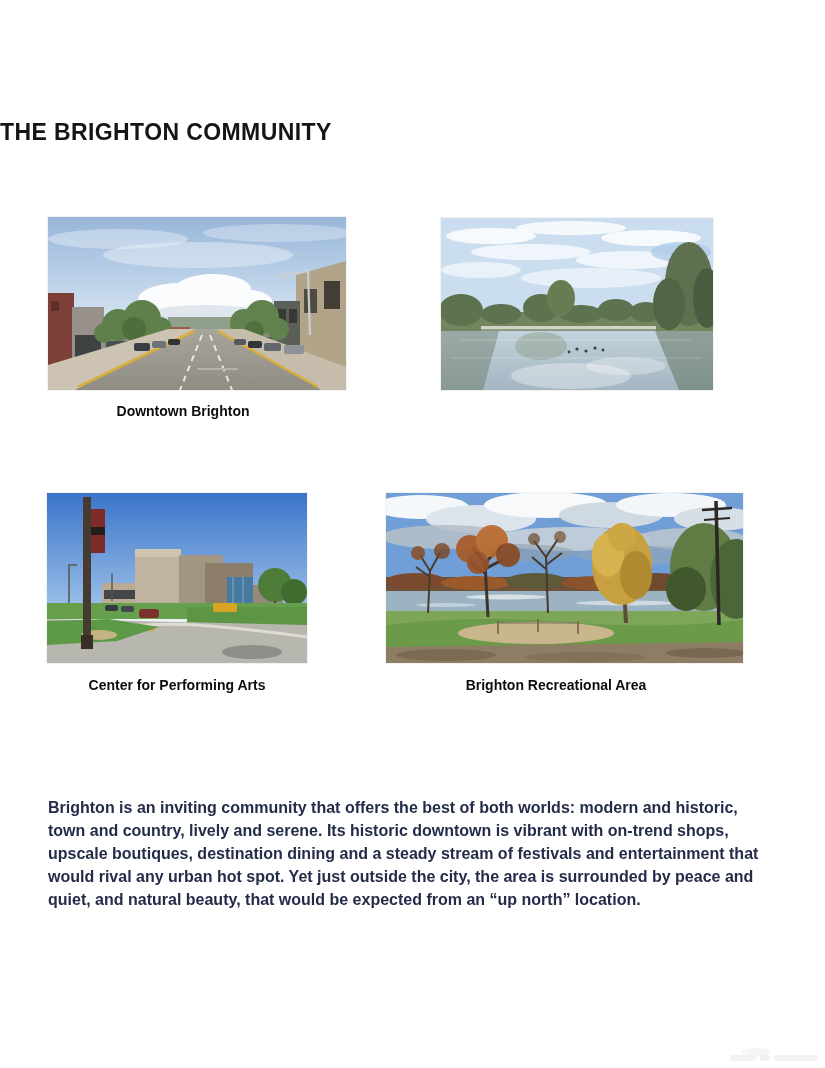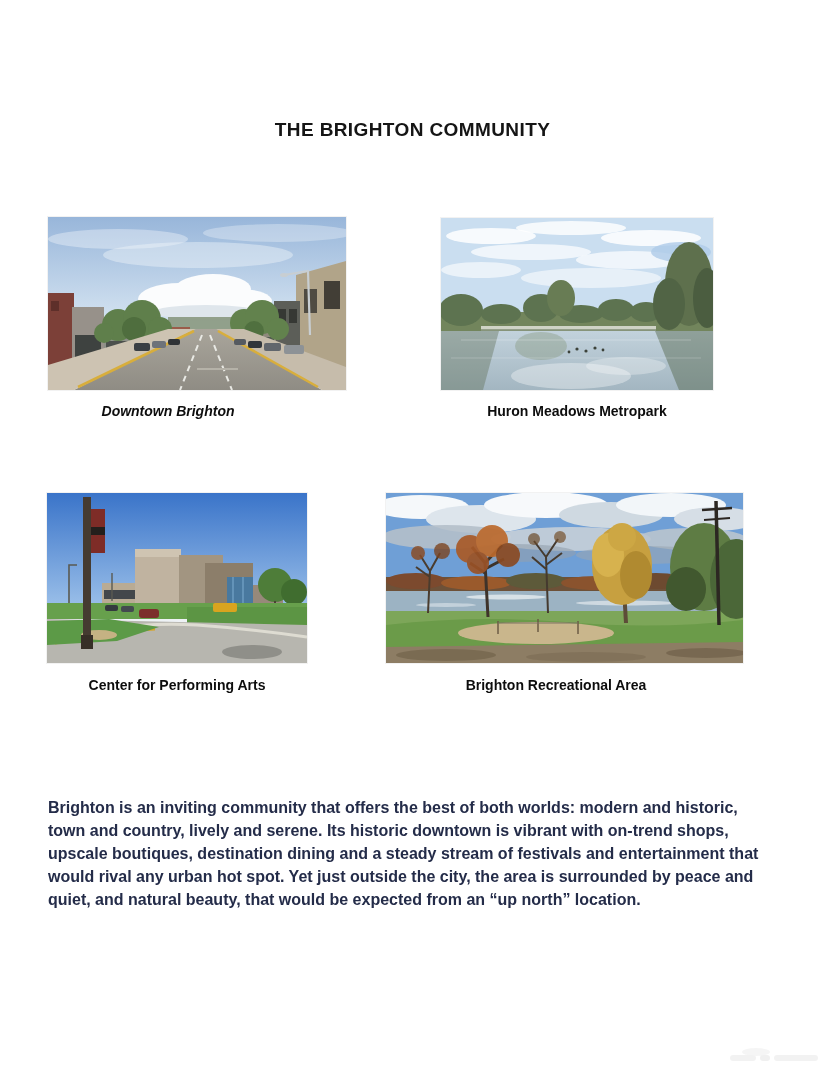--- a/index.html
+++ b/index.html
@@ -5,39 +5,39 @@
   html,body{margin:0;padding:0;background:#ffffff;}
   .page{
     position:relative;
     width:825px;height:1068px;
     background:#ffffff;
     font-family:"Liberation Sans", sans-serif;
     overflow:hidden;
   }
   .doc-title{
     position:absolute;left:0;top:119px;width:825px;
-    margin:0;text-align:center;
-    font-size:19px;font-weight:bold;color:#151515;
+    margin:0;text-align:left;
+    font-size:23px;font-weight:bold;color:#151515;
     letter-spacing:0.4px;
   }
   .photo{
     position:absolute;margin:0;padding:0;overflow:hidden;
     box-shadow:0 0 0 1px rgba(0,0,0,0.05);
     background:#eef2f5;
   }
   .photo svg{display:block;}
   #photo-1{left:48px;top:217px;width:298px;height:173px;}
   #photo-2{left:441px;top:218px;width:272px;height:172px;}
   #photo-3{left:47px;top:493px;width:260px;height:170px;}
   #photo-4{left:386px;top:493px;width:357px;height:170px;}
   .caption{
     position:absolute;text-align:center;
     font-size:14px;font-weight:bold;color:#0d0d0d;
   }
-  #caption-1{left:48px;top:403px;width:240px;font-style:italic;}
+  #caption-1{left:63px;top:403px;width:240px;}
   #caption-2{left:441px;top:403px;width:272px;}
   #caption-3{left:47px;top:677px;width:260px;}
   #caption-4{left:386px;top:677px;width:340px;}
   .body-text{
     position:absolute;left:48px;top:796px;width:728px;
     margin:0;
     font-size:16px;font-weight:bold;line-height:23px;
     color:#242c49;
   }
   .watermark{
@@ -286,21 +286,20 @@
       <ellipse cx="318" cy="74" rx="34" ry="44" fill="#5e7c44"></ellipse>
       <ellipse cx="350" cy="86" rx="26" ry="40" fill="#4b6738"></ellipse>
       <ellipse cx="300" cy="96" rx="20" ry="22" fill="#41582f"></ellipse>
       <line x1="330" y1="8" x2="333" y2="132" stroke="#2c2722" stroke-width="3.5"></line>
       <line x1="316" y1="17" x2="346" y2="15" stroke="#2c2722" stroke-width="2.5"></line>
       <line x1="318" y1="27" x2="344" y2="25" stroke="#2c2722" stroke-width="2"></line>
     </svg>
   </figure>
 
   <div class="caption" id="caption-1">Downtown Brighton</div>
-  <div class="caption" id="caption-2">Huron Meadows Metropark</div>
   <div class="caption" id="caption-4">Brighton Recreational Area</div>
   <div class="caption" id="caption-3">Center for Performing Arts</div>
 
   <p class="body-text">Brighton is an inviting community that offers the best of both worlds: modern and historic, town and country, lively and serene. Its historic downtown is vibrant with on-trend shops, upscale boutiques, destination dining and a steady stream of festivals and entertainment that would rival any urban hot spot. Yet just outside the city, the area is surrounded by peace and quiet, and natural beauty, that would be expected from an “up north” location.</p>
 
   <svg class="watermark" viewBox="0 0 96 18">
     <ellipse cx="30" cy="5" rx="14" ry="4" fill="#ededed"></ellipse>
     <rect x="4" y="8" width="26" height="6" rx="3" fill="#e8e8e8"></rect>
     <rect x="34" y="8" width="10" height="6" rx="3" fill="#e4e4e4"></rect>
     <rect x="48" y="8" width="44" height="6" rx="3" fill="#e8e8e8"></rect>

